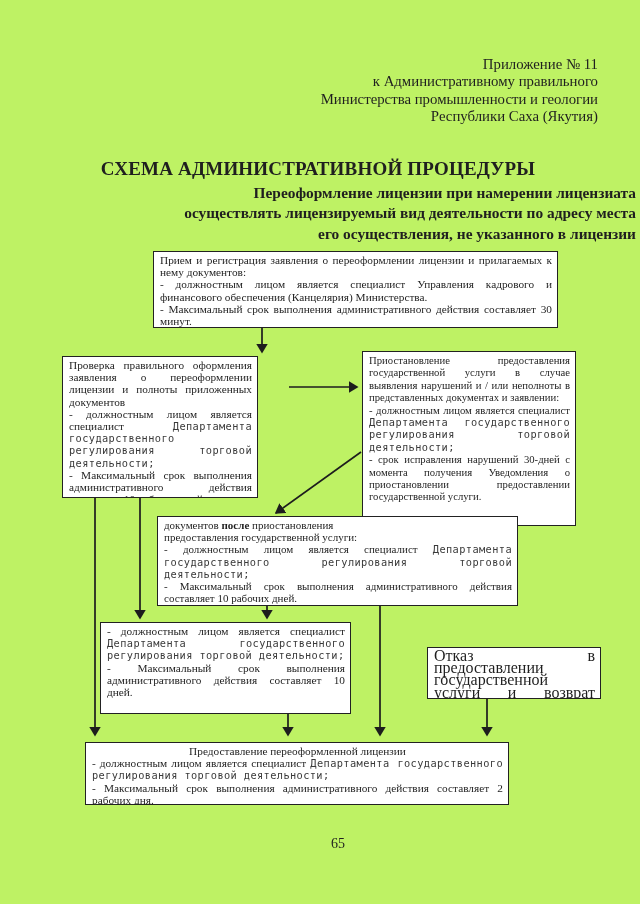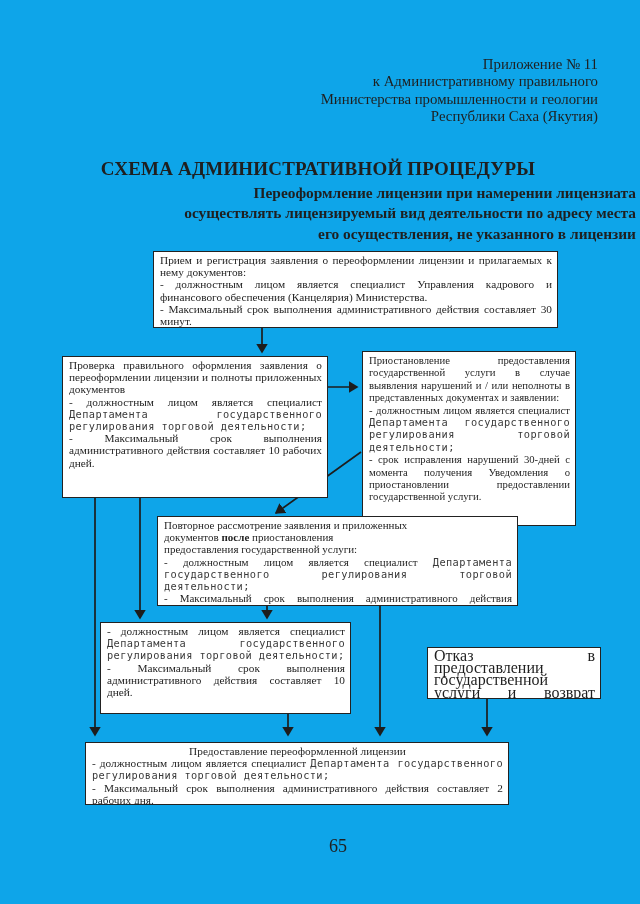--- a/index.html
+++ b/index.html
@@ -1,34 +1,34 @@
 <!DOCTYPE html>
 <html><head>
 <meta charset="utf-8">
 <style>
   html,body{margin:0;padding:0;background:#ffffff;}
-  .page{position:relative;width:640px;height:904px;background:#0ea5e9;overflow:hidden;
+  .page{position:relative;width:640px;height:904px;background:#bef264;overflow:hidden;
         font-family:"Liberation Serif", serif;color:#1f1f1f;}
   .hdr{position:absolute;top:56px;right:42px;text-align:right;
        font-size:14.8px;line-height:17.4px;}
   .title{position:absolute;top:158px;left:0;width:636px;text-align:center;font-weight:bold;}
   .title .t1{font-size:19px;letter-spacing:.2px;margin-bottom:3px;}
   .title .t2{font-size:15.4px;line-height:20.4px;text-align:right;}
   .box{position:absolute;box-sizing:border-box;border:1.4px solid #222;background:#fff;
        padding:2px 5px 0 6px;font-size:11.3px;line-height:12.2px;overflow:hidden;}
   .box p{margin:0;text-align:justify;}
   .box p.nj{text-align:left;}
   .box p.ctr{text-align:center;}
   .mono{font-family:"DejaVu Sans Mono", monospace;font-size:10.3px;letter-spacing:.4px;color:#3a3a3a;}
   #b3{font-size:10.7px;line-height:12.4px;}
   #b4{font-size:11px;}
   #b6{font-size:16px;}
   .arrows{position:absolute;left:0;top:0;width:640px;height:904px;pointer-events:none;}
   .pagenum{position:absolute;top:836px;left:0;width:640px;text-align:center;
-           padding-left:36px;box-sizing:border-box;font-size:18px;}
+           padding-left:36px;box-sizing:border-box;font-size:14px;}
 </style>
 </head>
 <body>
 
 <div class="page">
 
   <div class="hdr">
     <div>Приложение № 11</div>
     <div>к Административному правильного</div>
     <div>Министерства промышленности и геологии</div>
@@ -60,34 +60,33 @@
       <line x1="487" y1="699" x2="487" y2="735" marker-end="url(#ah)"></line>
     </g>
   </svg>
 
   <div class="box" id="b1" style="left:153px;top:251px;width:405px;height:77px">
     <p>Прием и регистрация заявления о переоформлении лицензии и прилагаемых к нему документов:</p>
     <p>- должностным лицом является специалист Управления кадрового и финансового обеспечения (Канцелярия) Министерства.</p>
     <p>- Максимальный срок выполнения административного действия составляет 30 минут.</p>
   </div>
 
-  <div class="box" id="b2" style="left:62px;top:356px;width:266px;height:142px">
+  <div class="box" id="b2" style="left:62px;top:356px;width:196px;height:142px">
     <p>Проверка правильного оформления заявления о переоформлении лицензии и полноты приложенных документов</p>
     <p><span>- должностным лицом является специалист </span><span class="mono">Департамента государственного регулирования торговой деятельности;</span></p>
     <p>- Максимальный срок выполнения административного действия составляет 10 рабочих дней.</p>
   </div>
 
   <div class="box" id="b3" style="left:362px;top:351px;width:214px;height:175px">
     <p>Приостановление предоставления государственной услуги в случае выявления нарушений и / или неполноты в представленных документах и заявлении:</p>
     <p><span>- должностным лицом является специалист </span><span class="mono">Департамента государственного регулирования торговой деятельности;</span></p>
     <p>- срок исправления нарушений 30-дней с момента получения Уведомления о приостановлении предоставлении государственной услуги.</p>
   </div>
 
   <div class="box" id="b4" style="left:157px;top:516px;width:361px;height:90px">
-    <p class="nj">Повторное рассмотрение заявления  и приложенных</p>
     <p class="nj"><span>документов </span><b>после</b><span> приостановления</span></p>
     <p class="nj">предоставления государственной услуги:</p>
     <p><span>- должностным лицом является специалист </span><span class="mono">Департамента государственного регулирования  торговой деятельности;</span></p>
     <p>- Максимальный срок выполнения административного действия составляет 10 рабочих дней.</p>
   </div>
 
   <div class="box" id="b5" style="left:100px;top:622px;width:251px;height:92px">
     <p><span>- должностным лицом является специалист </span><span class="mono">Департамента государственного регулирования торговой деятельности;</span></p>
     <p>- Максимальный срок выполнения административного действия составляет 10  дней.</p>
   </div>

